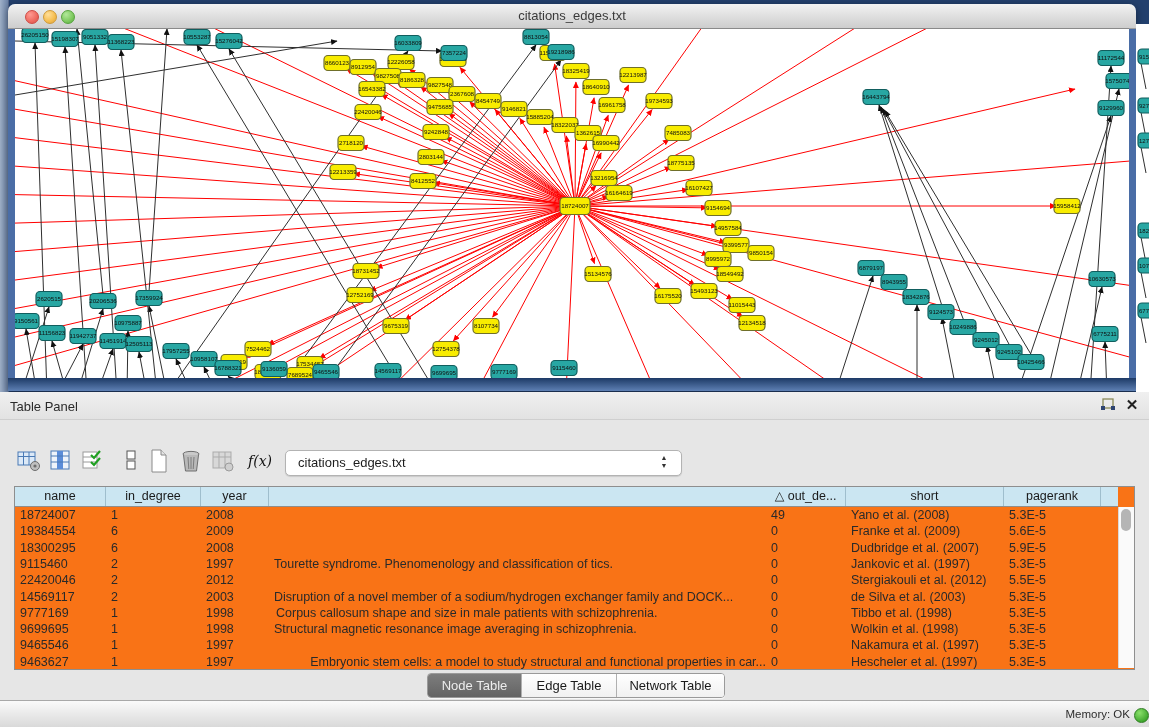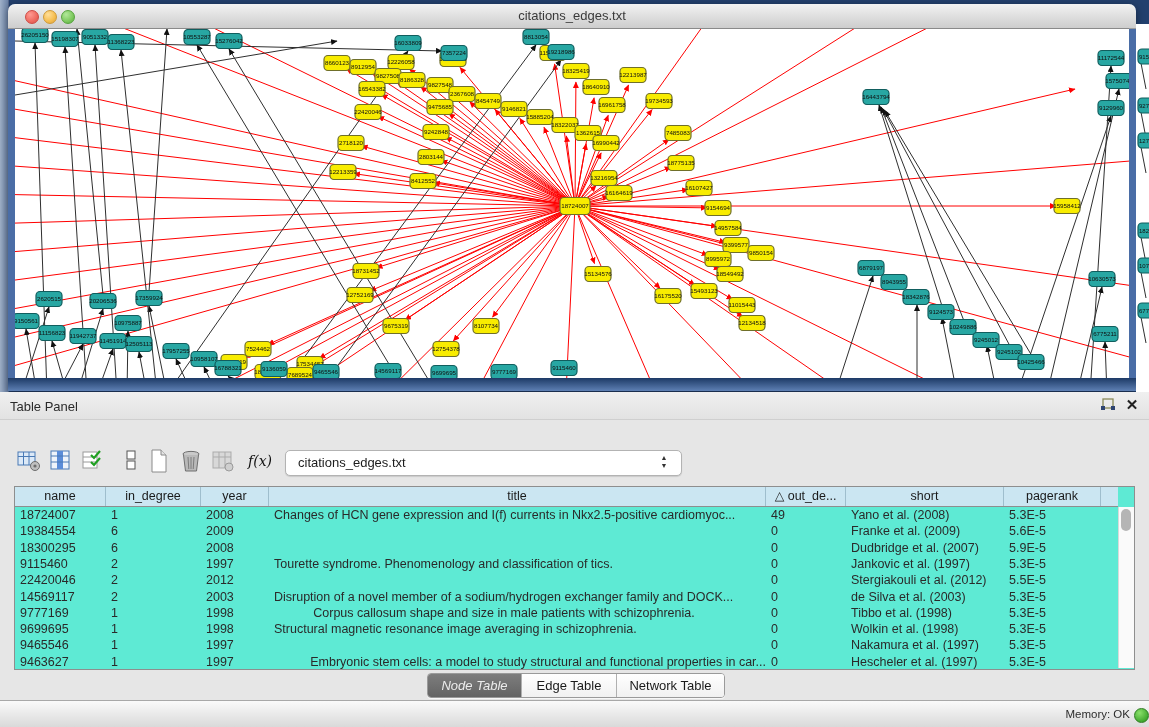--- a/index.html
+++ b/index.html
@@ -31,36 +31,36 @@
   #tp-title{position:absolute;left:10px;top:7px;font-size:13px;color:#2b2b2b;}
   #tp-float{position:absolute;left:1100px;top:6px;width:16px;height:15px;cursor:default;}
   #tp-close{position:absolute;left:1124px;top:4px;width:16px;height:18px;font-size:15px;font-weight:bold;
     color:#222;text-align:center;line-height:18px;cursor:default;}
   .toolbar-btn{position:absolute;top:56px;width:26px;height:26px;}
   #dropdown{position:absolute;left:285px;top:58px;width:395px;height:24px;background:#ffffff;
     border:1px solid #b3b3b3;border-radius:5px;box-shadow:0 1px 1px rgba(0,0,0,.12);}
   #dropdown-text{position:absolute;left:12px;top:4px;font-size:13px;color:#1c1c1c;}
   #dropdown-stepper{position:absolute;right:12px;top:3px;width:10px;height:18px;font-size:7px;line-height:8px;
     color:#333;text-align:center;}
-  #table-area{position:absolute;left:14px;top:94px;width:1119px;height:182px;background:#5eead4;
+  #table-area{position:absolute;left:14px;top:94px;width:1119px;height:182px;background:#f97316;
     border:1px solid #8e8e8e;}
   #thead{position:absolute;left:0;top:0;width:1103px;height:19px;background:#cbe6f2;border-bottom:1px solid #8e8e8e;}
   .th{position:absolute;top:0;height:19px;font-size:12.5px;color:#1a1a1a;text-align:center;line-height:19px;
     border-right:1px solid #9fbecd;box-sizing:border-box;overflow:hidden;white-space:nowrap;}
   #tbody{position:absolute;left:0;top:20px;width:1103px;height:162px;overflow:hidden;}
   .tr{position:absolute;left:0;width:1103px;height:16.3px;}
   .td{position:absolute;top:0;height:16px;font-size:12.5px;color:#2a2a2a;line-height:16px;
     padding-left:5px;box-sizing:border-box;overflow:hidden;white-space:nowrap;}
   #vscroll{position:absolute;right:0;top:20px;width:15px;height:161px;background:#fafafa;border-left:1px solid #d9d9d9;}
   #vthumb{position:absolute;left:2px;top:2px;width:10px;height:22px;background:#b5b5b5;border-radius:5px;}
   
   #tabs{position:absolute;left:427px;top:281px;width:296px;height:23px;border:1px solid #9a9a9a;border-radius:4px;
     overflow:hidden;background:#fff;box-shadow:0 1px 0 rgba(255,255,255,.7);}
   .tab{position:absolute;top:0;height:23px;font-size:13px;text-align:center;line-height:23px;box-sizing:border-box;}
-  .tab.sel{background:linear-gradient(#7d7d7d,#646464);color:#ececec;font-style:italic;}
+  .tab.sel{background:linear-gradient(#7d7d7d,#646464);color:#ececec;}
   .tab.unsel{background:linear-gradient(#ffffff,#f1f1f1);color:#1a1a1a;}
   .tab+.tab{border-left:1px solid #b0b0b0;}
   
   #status-bar{position:absolute;left:0;top:700px;width:1149px;height:27px;
     background:linear-gradient(#fafafa,#d8d8d8);border-top:1px solid #a8a8a8;padding-left:28px;}
   #memory-label{position:absolute;right:47px;top:7px;font-size:11.5px;color:#2e2e2e;}
   #memory-dot{position:absolute;right:28px;top:7px;width:13px;height:13px;border-radius:50%;
     border:1px solid #2e7d22;background:radial-gradient(circle at 35% 30%,#8ae06a,#3da52c 75%);}
   svg{display:block;}
 </style>
@@ -513,31 +513,29 @@
   <div id="dropdown">
     <span id="dropdown-text">citations_edges.txt</span>
     <span id="dropdown-stepper">▲<br>▼</span>
   </div>
 
   <div id="table-area">
     <div id="thead">
         <div class="th" style="left: 0px; width: 91px;">name</div>
         <div class="th" style="left: 91px; width: 95px;">in_degree</div>
         <div class="th" style="left: 186px; width: 68px;">year</div>
-        <div class="th" style="left: 254px; width: 497px;">title</div>
         <div class="th" style="left: 751px; width: 80px;">△ out_de...</div>
         <div class="th" style="left: 831px; width: 158px;">short</div>
         <div class="th" style="left: 989px; width: 97px;">pagerank</div>
       </div>
     <div id="tbody">
         <div class="tr" style="top: 0px;">
           <div class="td" style="left: 0px; width: 91px;">18724007</div>
           <div class="td" style="left: 91px; width: 95px;">1</div>
           <div class="td" style="left: 186px; width: 68px;">2008</div>
-          <div class="td" style="left: 254px; width: 497px;">Changes of HCN gene expression and I(f) currents in Nkx2.5-positive cardiomyoc...</div>
           <div class="td" style="left: 751px; width: 80px;">49</div>
           <div class="td" style="left: 831px; width: 158px;">Yano et al. (2008)</div>
           <div class="td" style="left: 989px; width: 97px;">5.3E-5</div>
         </div>
         <div class="tr" style="top: 16.3px;">
           <div class="td" style="left: 0px; width: 91px;">19384554</div>
           <div class="td" style="left: 91px; width: 95px;">6</div>
           <div class="td" style="left: 186px; width: 68px;">2009</div>
           <div class="td" style="left: 751px; width: 80px;">0</div>
           <div class="td" style="left: 831px; width: 158px;">Franke et al. (2009)</div>
@@ -574,21 +572,21 @@
           <div class="td" style="left: 186px; width: 68px;">2003</div>
           <div class="td" style="left: 254px; width: 497px;">Disruption of a novel member of a sodium/hydrogen exchanger family and DOCK...</div>
           <div class="td" style="left: 751px; width: 80px;">0</div>
           <div class="td" style="left: 831px; width: 158px;">de Silva et al. (2003)</div>
           <div class="td" style="left: 989px; width: 97px;">5.3E-5</div>
         </div>
         <div class="tr" style="top: 97.8px;">
           <div class="td" style="left: 0px; width: 91px;">9777169</div>
           <div class="td" style="left: 91px; width: 95px;">1</div>
           <div class="td" style="left: 186px; width: 68px;">1998</div>
-          <div class="td" style="left: 238px; width: 497px; text-align: center;">Corpus callosum shape and size in male patients with schizophrenia.</div>
+          <div class="td" style="left: 256px; width: 497px;">Corpus callosum shape and size in male patients with schizophrenia.</div>
           <div class="td" style="left: 751px; width: 80px;">0</div>
           <div class="td" style="left: 831px; width: 158px;">Tibbo et al. (1998)</div>
           <div class="td" style="left: 989px; width: 97px;">5.3E-5</div>
         </div>
         <div class="tr" style="top: 114.1px;">
           <div class="td" style="left: 0px; width: 91px;">9699695</div>
           <div class="td" style="left: 91px; width: 95px;">1</div>
           <div class="td" style="left: 186px; width: 68px;">1998</div>
           <div class="td" style="left: 254px; width: 497px;">Structural magnetic resonance image averaging in schizophrenia.</div>
           <div class="td" style="left: 751px; width: 80px;">0</div>

